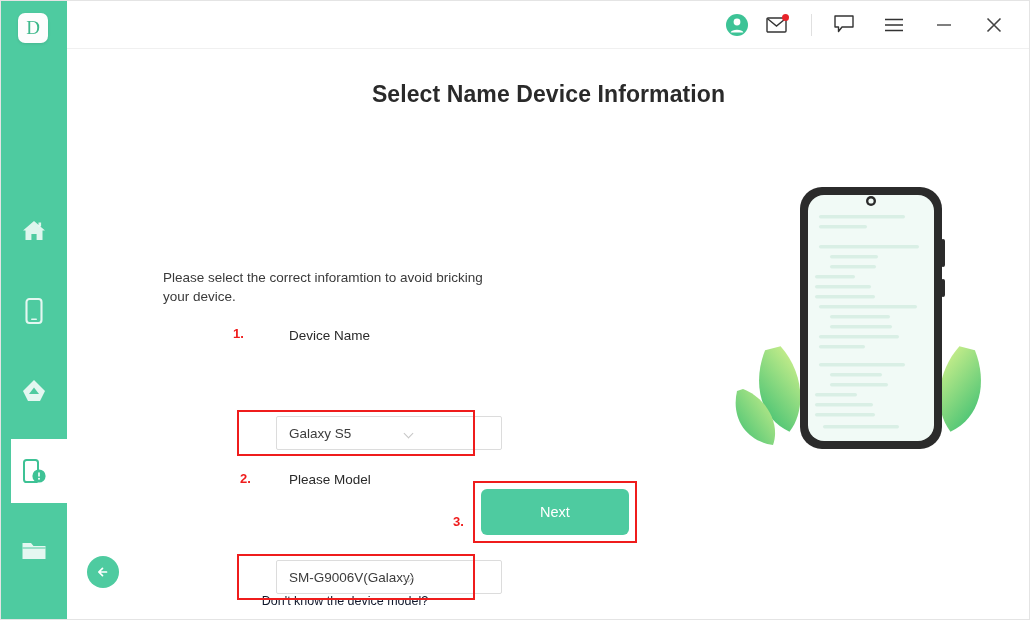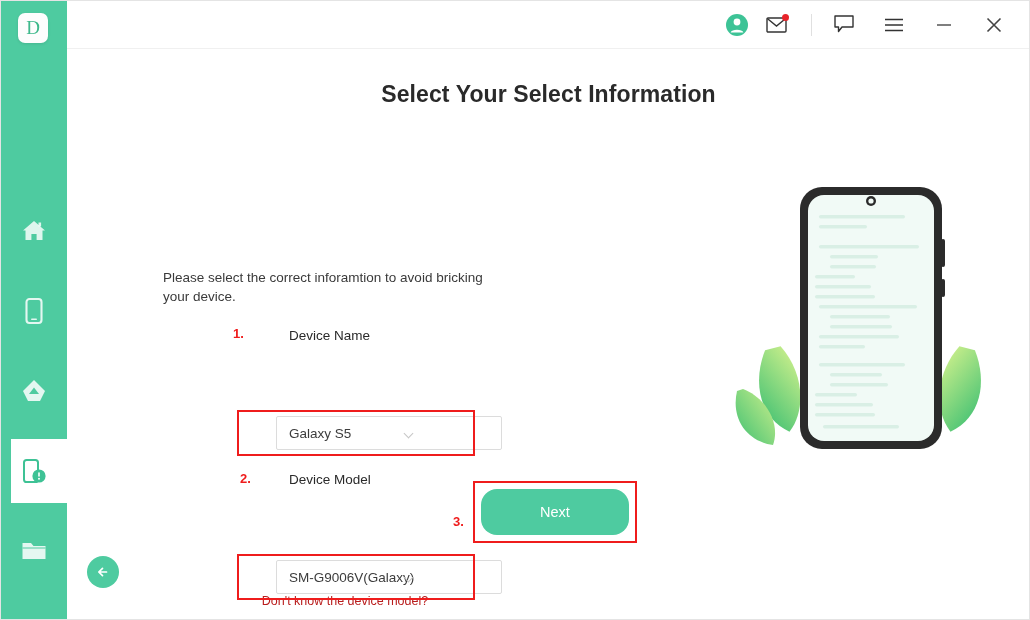--- a/index.html
+++ b/index.html
@@ -165,36 +165,36 @@
   .redbox {
     position: absolute;
     border: 2px solid #ef1c1c;
     left: -6px; top: -6px;
     width: 238px; height: 46px;
     pointer-events: none;
   }
   .help-link {
     margin-left: 24px;
     font-size: 12.5px;
-    color: #b91c1c;
+    color: #0f172a;
     white-space: nowrap;
     cursor: pointer;
   }
 
   
   .next-area {
     position: absolute;
     left: 414px; top: 440px;
     width: 148px; height: 46px;
   }
   .next-btn {
     width: 148px; height: 46px;
     background: #4ECBA0;
     border: none;
-    border-radius: 16px;
+    border-radius: 6px;
     color: #ffffff;
     font-size: 14.5px;
     font-family: "Liberation Sans", sans-serif;
     cursor: pointer;
   }
   .next-redbox {
     position: absolute;
     left: -8px; top: -8px;
     width: 164px; height: 62px;
     border: 2px solid #ef1c1c;
@@ -323,21 +323,21 @@
     <div class="hdr-icon wide">
       <svg width="20" height="20" viewBox="0 0 20 20">
         <path d="M3.5 3.5 L16.5 16.5 M16.5 3.5 L3.5 16.5" stroke="#444444" stroke-width="1.6"></path>
       </svg>
     </div>
 
   </div>
 
   <div class="main">
 
-    <div class="page-title">Select Your Select Information</div>
+    <div class="page-title">Select Name Device Information</div>
 
     <div class="illustration">
       <svg width="290" height="300" viewBox="0 0 290 300">
         <defs>
           <linearGradient id="leafA" x1="0" y1="1" x2="1" y2="0">
             <stop offset="0%" stop-color="#3CBF72"></stop>
             <stop offset="100%" stop-color="#CFF08C"></stop>
           </linearGradient>
           <linearGradient id="leafB" x1="1" y1="1" x2="0" y2="0">
             <stop offset="0%" stop-color="#3CBF72"></stop>
@@ -394,21 +394,21 @@
         <div class="select-wrap">
           <div class="select-box">
             <span>Galaxy S5</span>
           </div>
           <span class="chev"></span>
           <span class="redbox"></span>
         </div>
       </div>
 
       <div class="form-row">
-        <span class="field-label">Device Model</span>
+        <span class="field-label">Please Model</span>
         <span class="marker marker-2">2.</span>
         <div class="select-wrap">
           <div class="select-box">
             <span>SM-G9006V(Galaxy)</span>
           </div>
           <span class="chev"></span>
           <span class="redbox"></span>
         </div>
         <span class="help-link">Don't know the device model?</span>
       </div>

